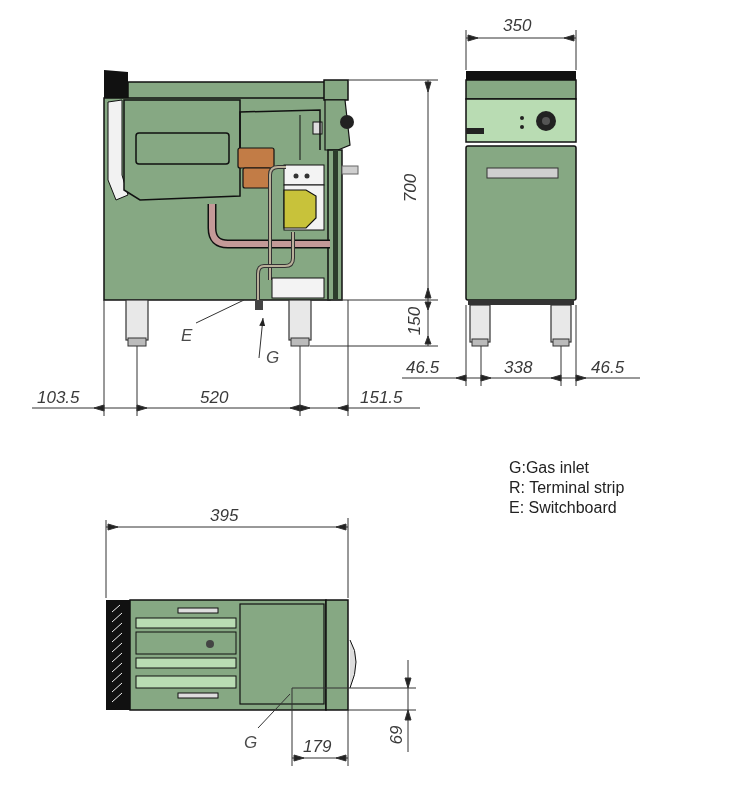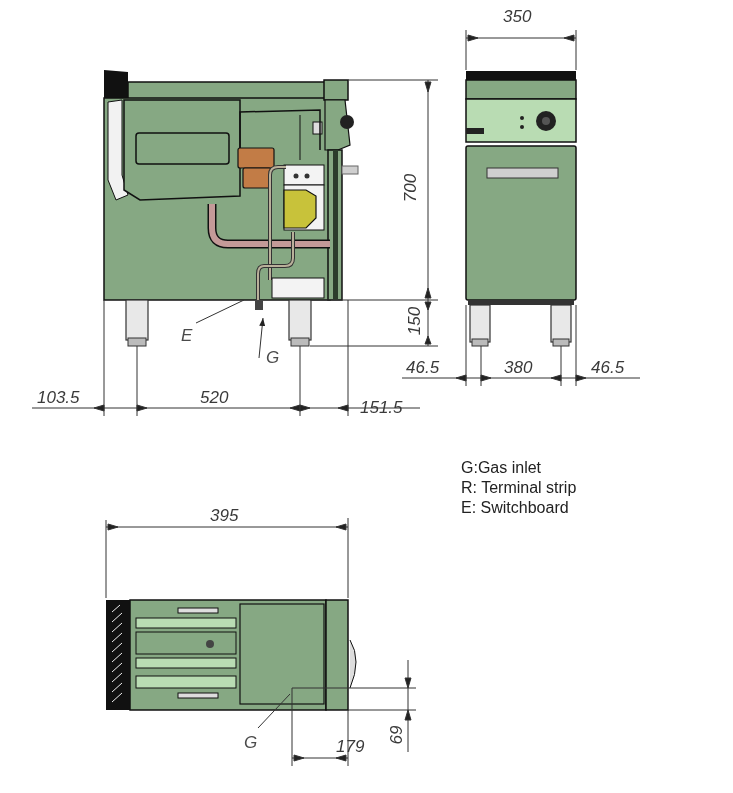--- a/index.html
+++ b/index.html
@@ -1,20 +1,20 @@
 <!DOCTYPE html>
 <html><head>
 <meta charset="utf-8">
 <style>
   html, body { margin:0; padding:0; background:#ffffff; }
   body { width:733px; height:793px; position:relative; overflow:hidden; font-family:"Liberation Sans", sans-serif; }
   .dim { position:absolute; font-family:"Liberation Sans", sans-serif; font-style:italic; font-size:17px; color:#3a3a3a; white-space:nowrap; }
   .dim.rot { transform:rotate(-90deg); transform-origin:center center; }
   .legend { position:absolute; left:461px; top:458px; font-family:"Liberation Sans", sans-serif; font-size:16px; color:#222; line-height:20px; }
-  .legend div { white-space:nowrap; }
+  .legend div { white-space:nowrap;margin-left:48px; }
   svg.drawing { position:absolute; left:0; top:0; }
   .lbl { position:absolute; font-family:"Liberation Sans", sans-serif; font-style:italic; font-size:17px; color:#4a4a4a; }
 </style>
 </head>
 <body>
 
 <svg class="drawing" width="733" height="793" viewBox="0 0 733 793" xmlns="http://www.w3.org/2000/svg">
   <defs>
     <marker id="arr" markerWidth="8" markerHeight="6" refX="8" refY="3" orient="auto">
       <path d="M0,0 L8,3 L0,6 z" fill="#222"></path>
@@ -182,31 +182,31 @@
     <line x1="292" y1="758" x2="348" y2="758"></line>
     <polygon points="294,755 294,761 304,758" fill="#222"></polygon>
     <polygon points="346,755 346,761 336,758" fill="#222"></polygon>
   </g>
 </svg>
 
 <span class="dim rot" style="left:397px;top:178px;">700</span>
 <span class="dim rot" style="left:401px;top:311px;">150</span>
 <span class="dim" style="left:37px;top:388px;text-align:right;">103.5</span>
 <span class="dim" style="left:200px;top:388px;text-align:right;">520</span>
-<span class="dim" style="left:360px;top:388px;margin-top:10px;">151.5</span>
+<span class="dim" style="left:360px;top:388px;">151.5</span>
 <span class="lbl" style="left:181px;top:326px;">E</span>
 <span class="lbl" style="left:266px;top:348px;">G</span>
 
-<span class="dim" style="left:503px;top:7px;text-align:right;">350</span>
+<span class="dim" style="left:503px;top:16px;text-align:right;">350</span>
 <span class="dim" style="left:406px;top:358px;">46.5</span>
-<span class="dim" style="left:504px;top:358px;">380</span>
+<span class="dim" style="left:504px;top:358px;">338</span>
 <span class="dim" style="left:591px;top:358px;">46.5</span>
 
 <span class="dim" style="left:210px;top:506px;">395</span>
-<span class="dim" style="left:303px;top:737px;margin-left:33px;">179</span>
+<span class="dim" style="left:303px;top:737px;">179</span>
 <span class="dim rot" style="left:388px;top:725px;">69</span>
 <span class="lbl" style="left:244px;top:733px;">G</span>
 
 <div class="legend">
   <div>G:Gas inlet</div>
   <div>R: Terminal strip</div>
   <div>E: Switchboard</div>
 </div>
 
 </body></html>

